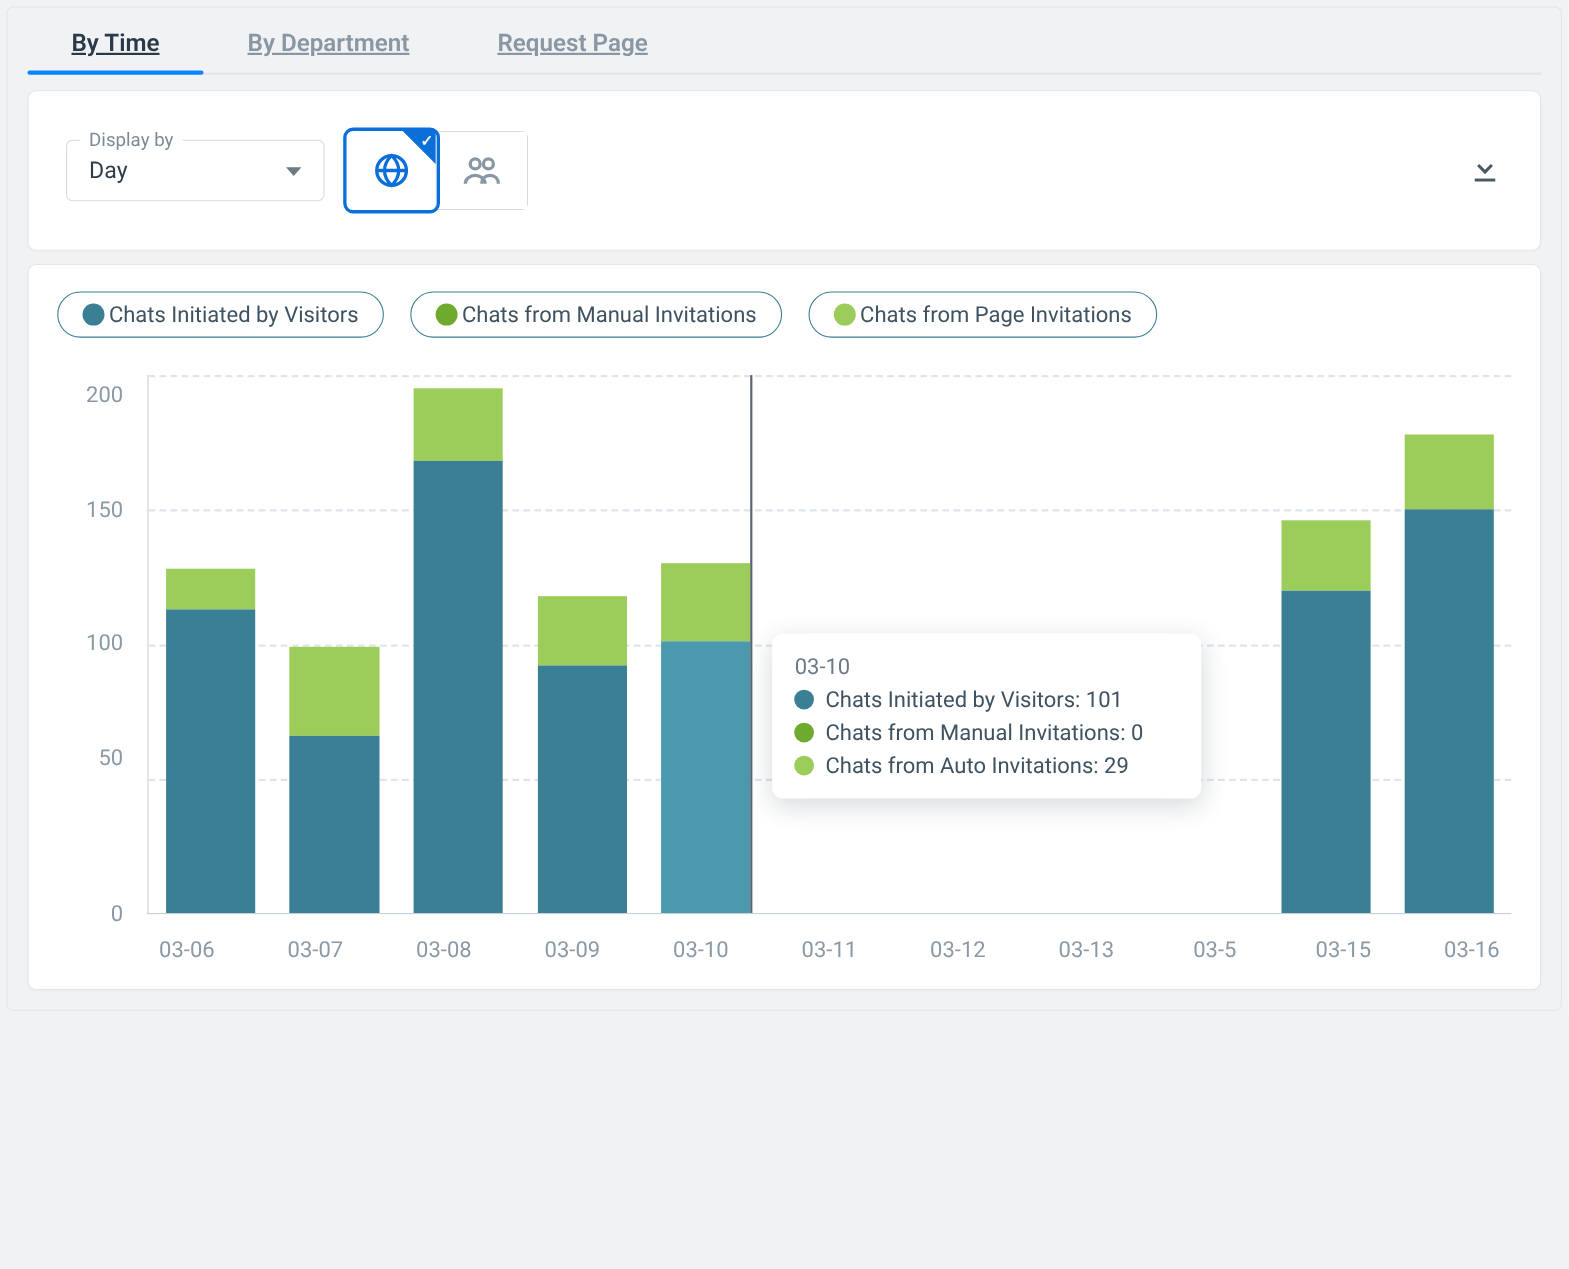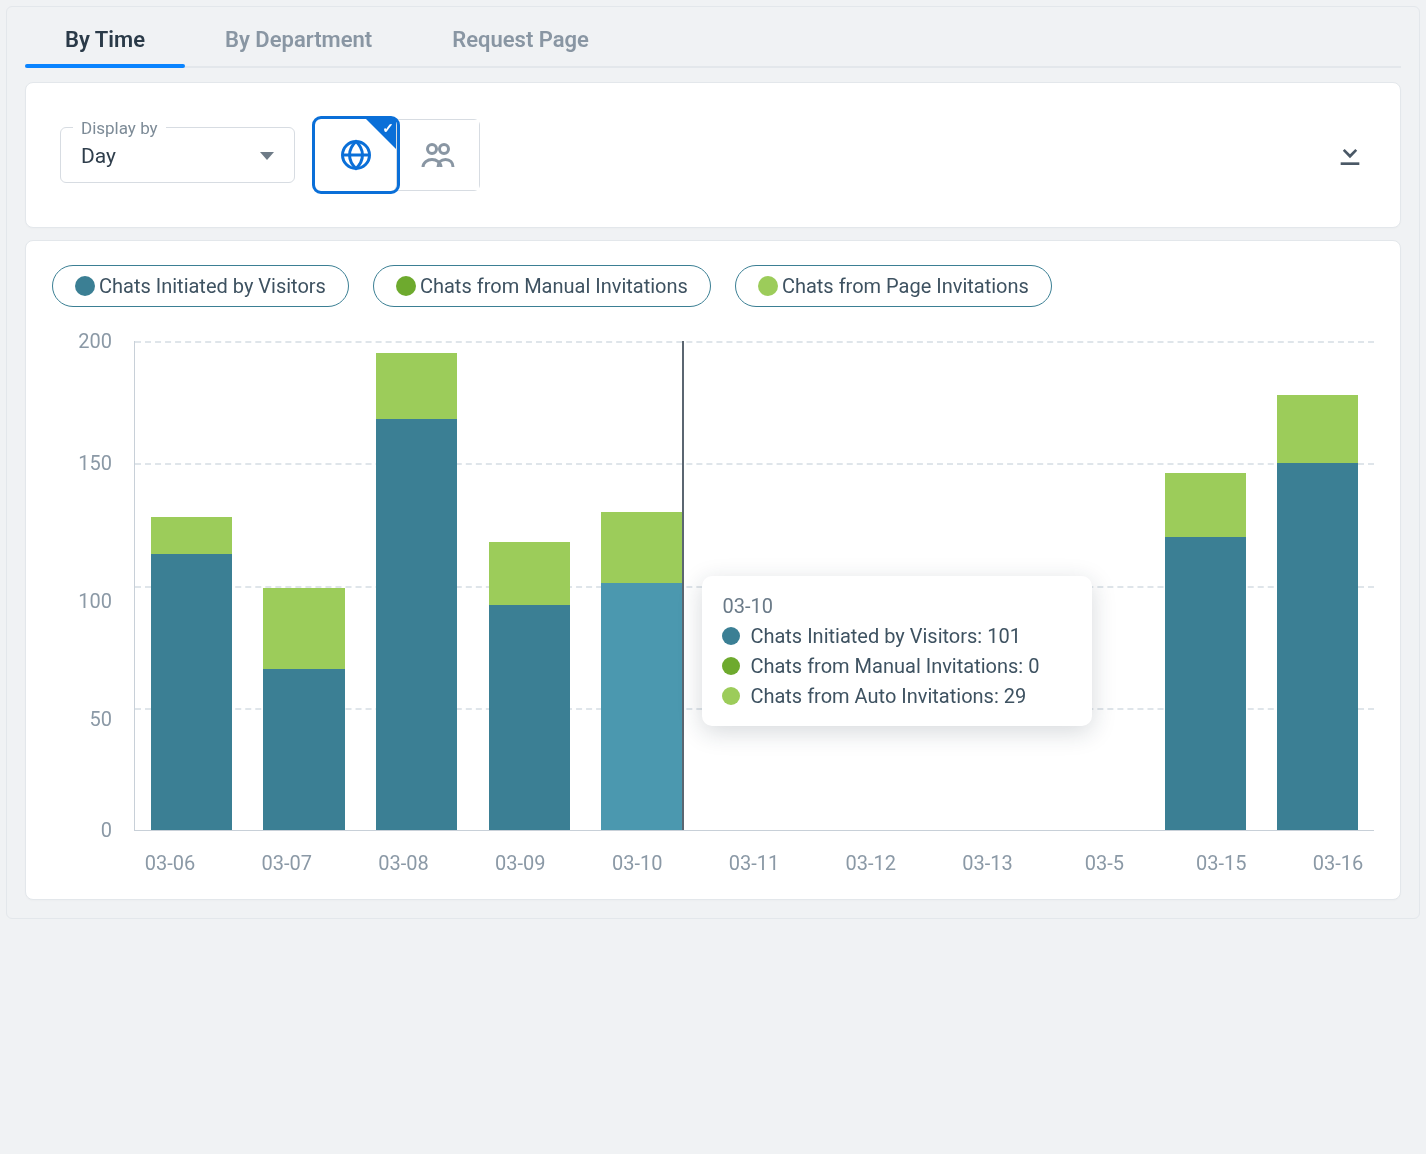--- a/index.html
+++ b/index.html
@@ -22,20 +22,21 @@
     margin: 0 18px;
     padding-top: 6px;
   }
   .tab {
     padding: 14px 40px 14px 40px;
     font-size: 22px;
     font-weight: 600;
     color: #8996a3;
     cursor: pointer;
     position: relative;
+    text-decoration: underline;
   }
   .tab.active {
     color: #2a3a48;
   }
   .tab.active::after {
     content: "";
     position: absolute;
     left: 0; right: 0; bottom: -2px;
     height: 4px;
     background: #0a84ff;
@@ -307,24 +308,24 @@
       </div>
       <div class="legend-pill">
         <span class="legend-dot" style="background:#9ccc5a"></span>
         <span>Chats from Page Invitations</span>
       </div>
     </div>
 
     <div class="chart-wrap">
       <div class="y-axis" id="y-axis">
           <div class="y-tick" style="top: 489px;">0</div>
-          <div class="y-tick" style="top: 378px;">50</div>
-          <div class="y-tick" style="top: 260px;">100</div>
+          <div class="y-tick" style="top: 347px;">50</div>
+          <div class="y-tick" style="top: 243px;">100</div>
           <div class="y-tick" style="top: 122.25px;">150</div>
-          <div class="y-tick" style="top: 0px;">200</div>
+          <div class="y-tick" style="top: 17px;">200</div>
         </div>
       <div class="plot" id="plot">
           <div class="grid-line" style="top: 366.75px;"></div>
           <div class="grid-line" style="top: 244.5px;"></div>
           <div class="grid-line" style="top: 122.25px;"></div>
           <div class="grid-line" style="top: 0px;"></div>
           <div class="bars">
             <div class="bar-slot">
               <div class="bar">
                 <div class="seg" style="height: 276.285px; background: rgb(59, 127, 148);"></div>

